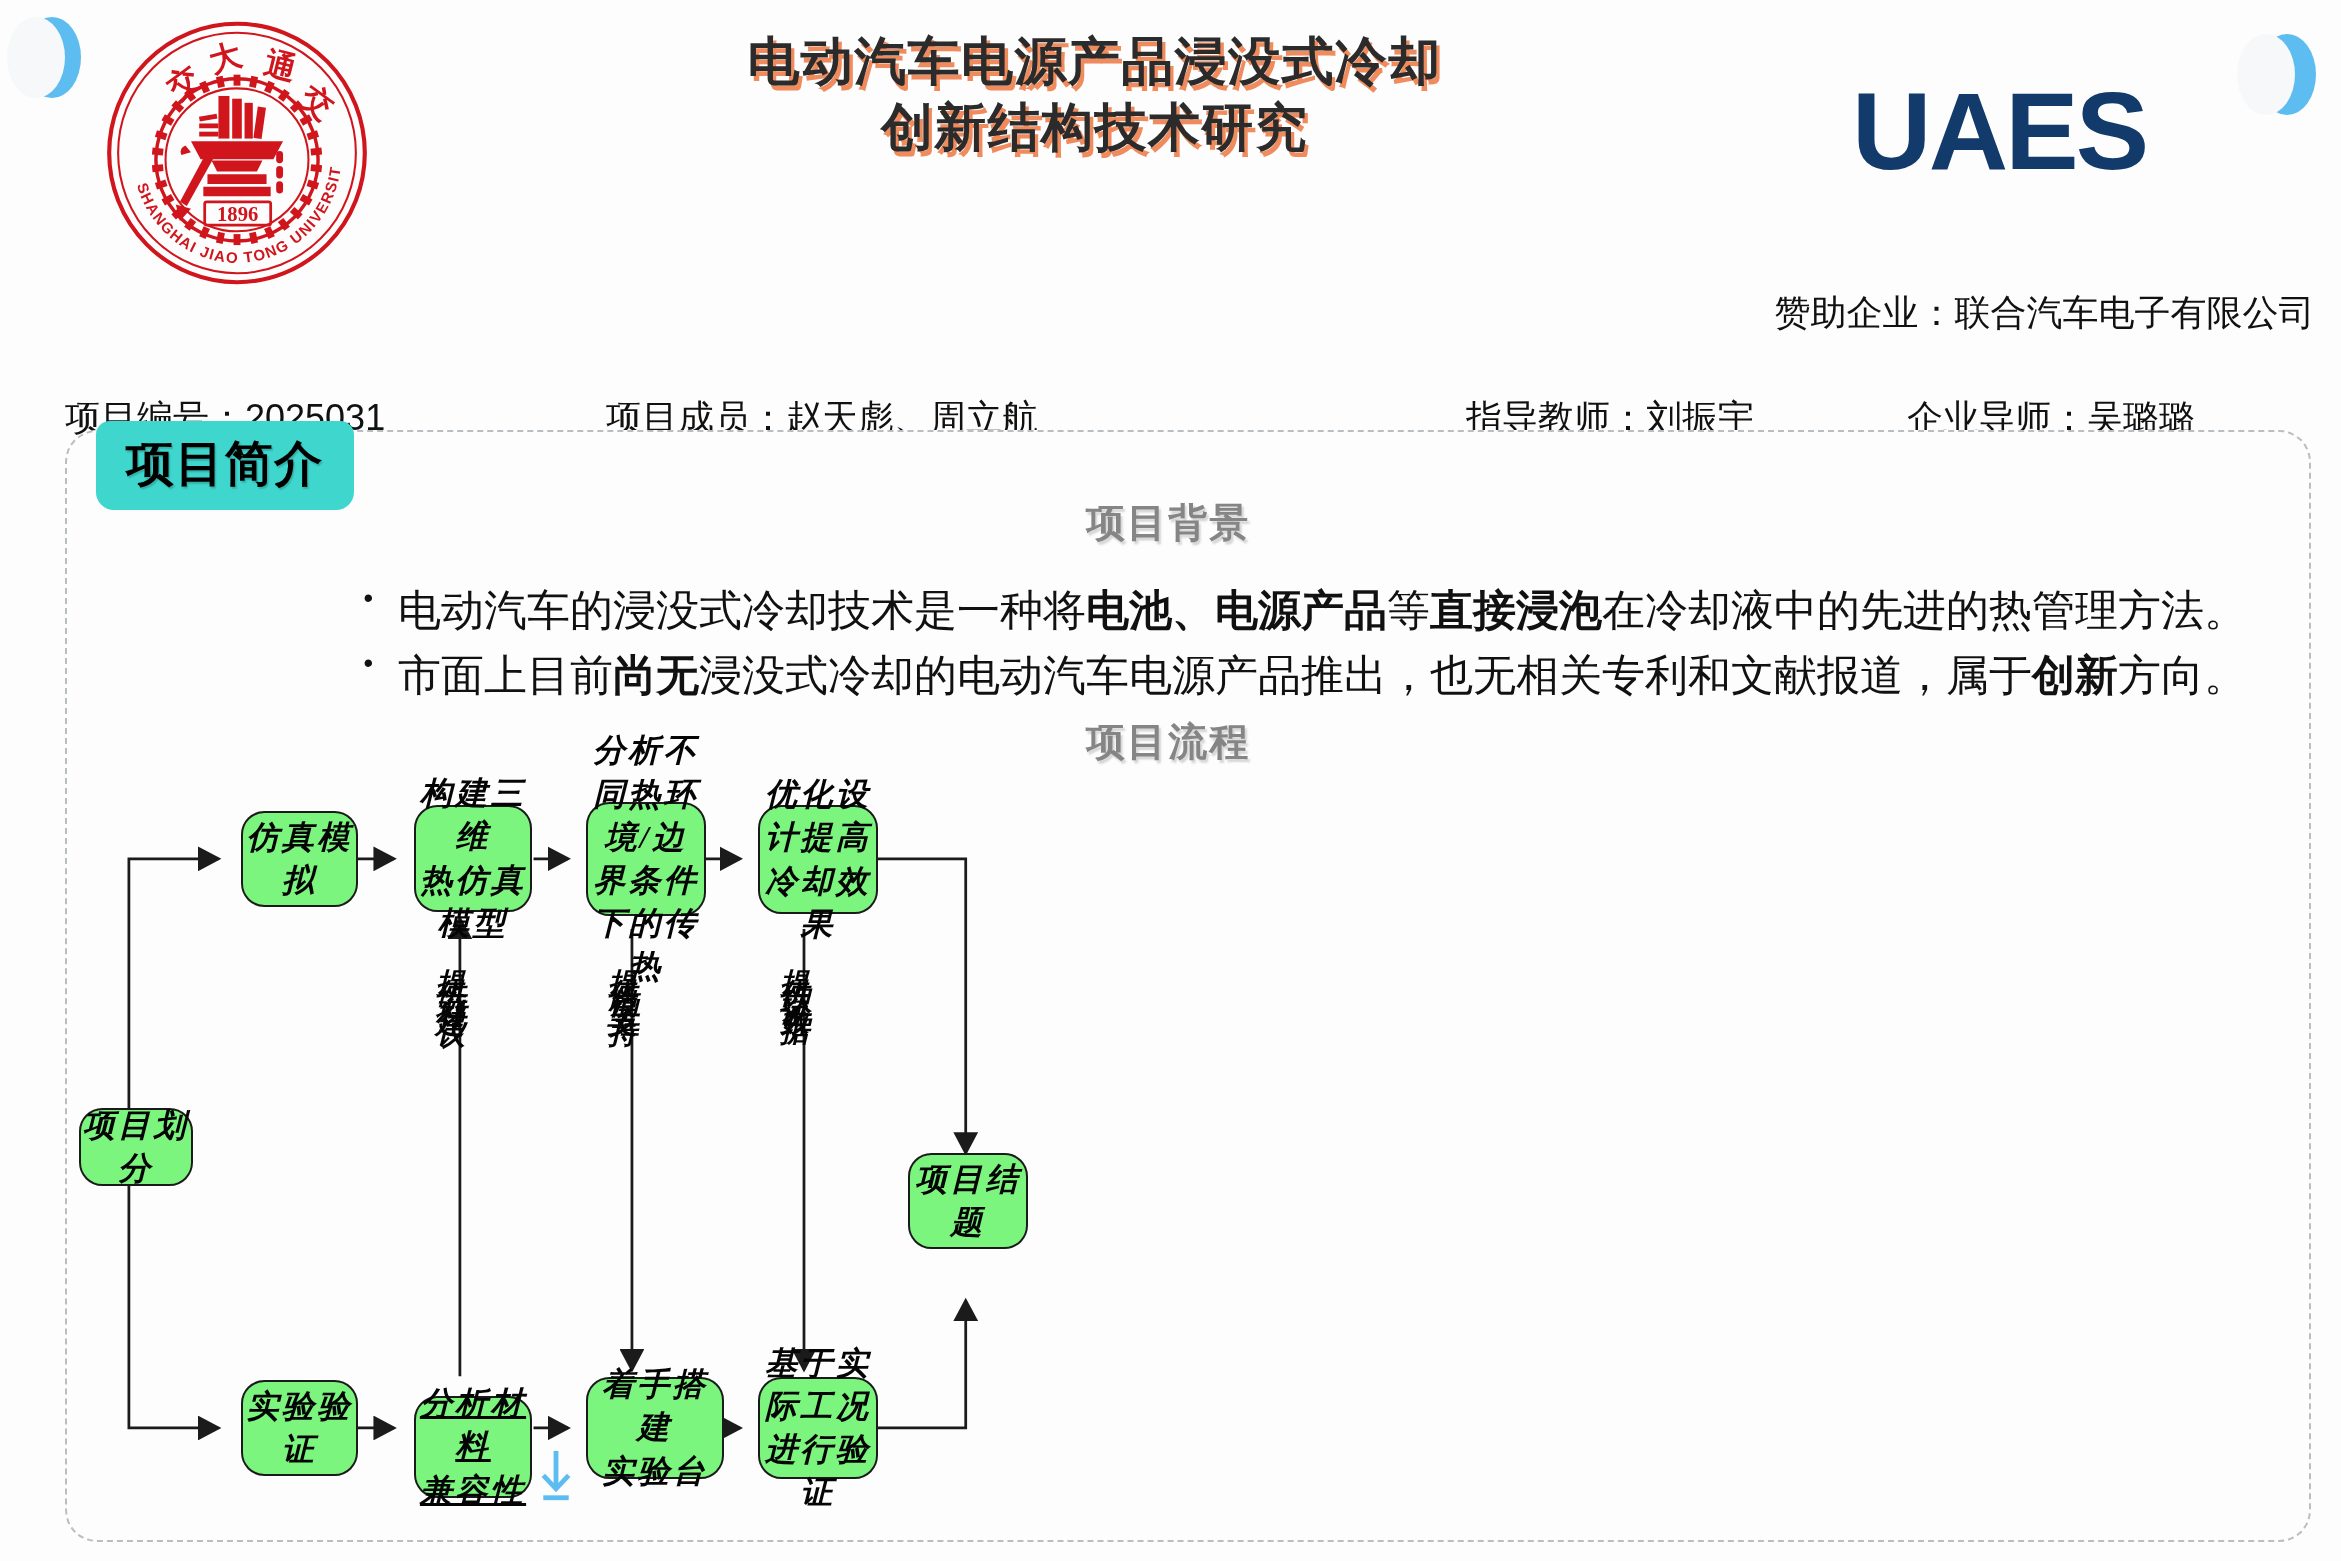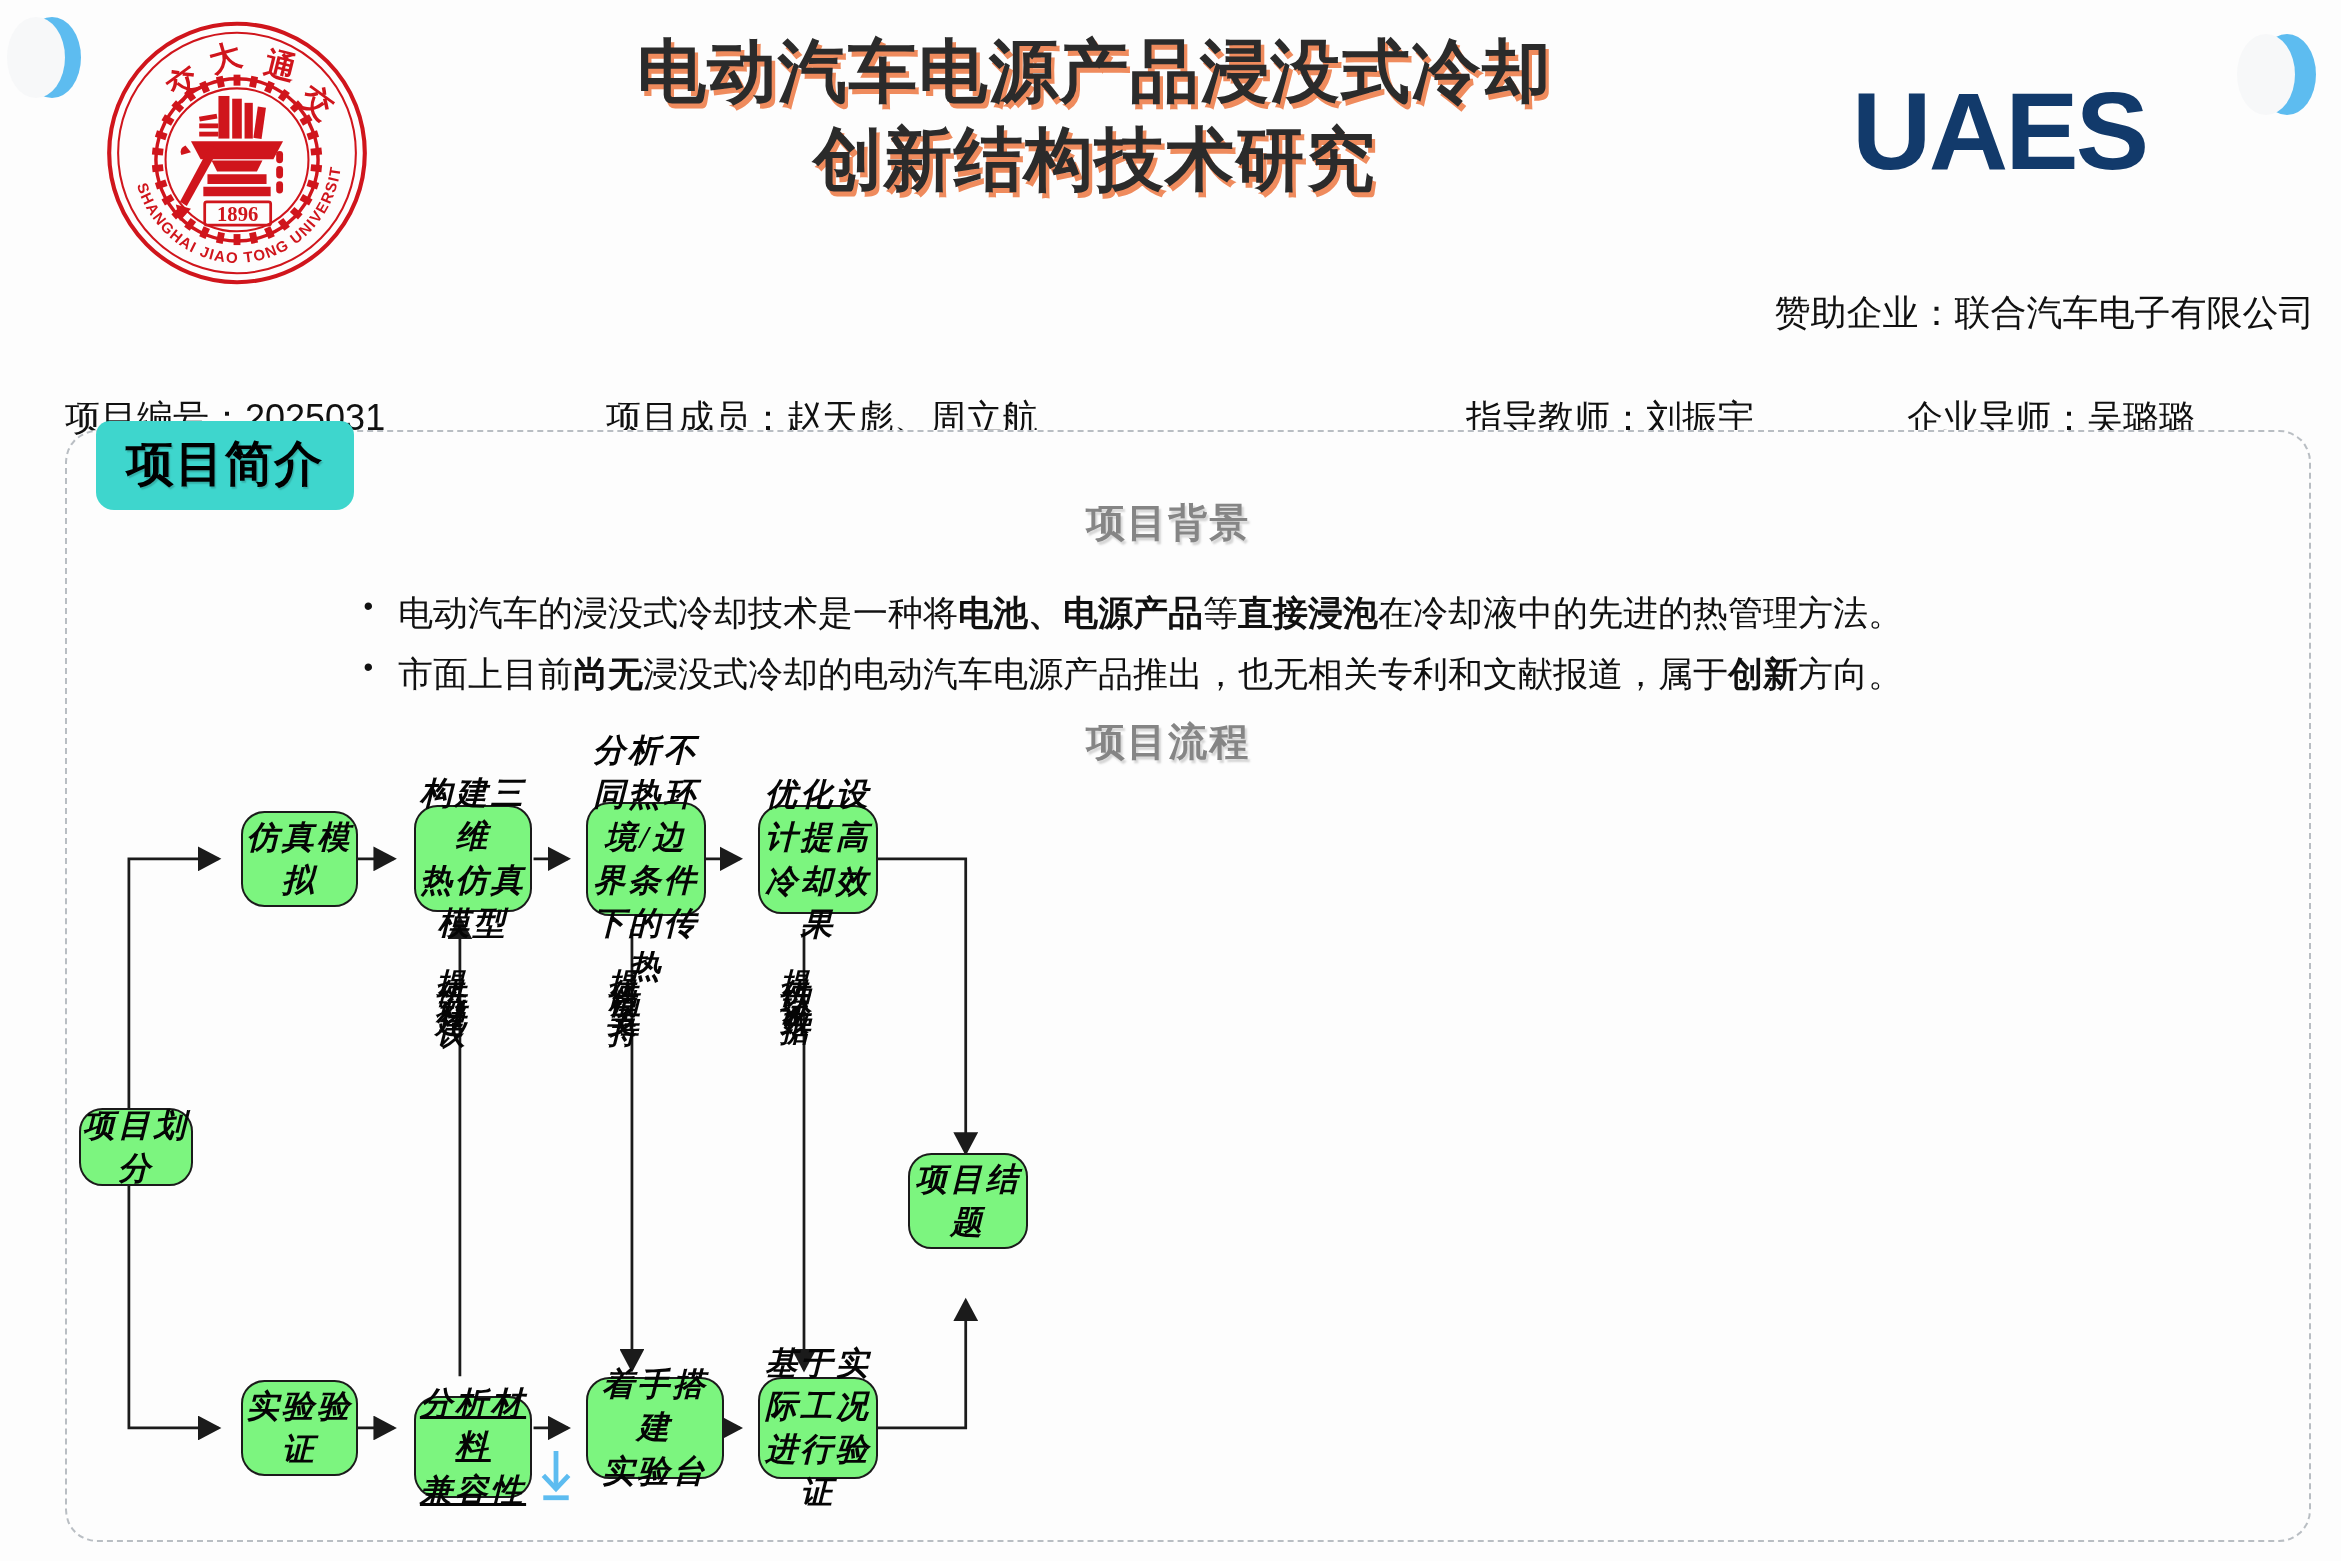--- a/index.html
+++ b/index.html
@@ -26,21 +26,21 @@
   
   .seal { position: absolute; left: 103px; top: 19px; width: 268px; height: 268px; }
 
   
   .title-wrap {
     position: absolute; left: 468px; top: 27.5px; width: 1253px;
     text-align: center;
   }
   .title-line {
     position: relative;
-    font-size: 69px; font-weight: bold; line-height: 1.28;
+    font-size: 52px; font-weight: bold; line-height: 1.28;
     color: #2b2b2b; letter-spacing: 1.4px;
     text-shadow: 3.4px 4.8px 0 #ef8b5d;
     white-space: nowrap;
   }
 
   
   .uaes {
     position: absolute; left: 1852px; top: 76px;
     font-size: 110px; font-weight: bold; letter-spacing: -2.8px;
     color: #123a6b; line-height: 1;
@@ -90,23 +90,22 @@
     text-shadow: 2.1px 2.8px 2.1px rgba(140,140,140,0.35);
     white-space: nowrap;
   }
   #bg-head { left: 1086px; top: 496px; }
   #flow-head { left: 1086px; top: 715px; }
 
   
   .bullets { position: absolute; left: 358px; top: 578px; width: 1928px; }
   .bullet {
     position: relative; padding-left: 40px;
-    font-size: 35px; line-height: 1.52; color: #111;
+    font-size: 43px; line-height: 1.52; color: #111;
     white-space: nowrap;
-    margin-top: 8px;
   }
   .bullet::before {
     content: "\2022"; position: absolute; left: 5.5px; top: -1.4px;
     font-size: 27.5px; color: #111;
   }
   .bullet b { font-weight: bold; }
 
   
   #flow { position: absolute; left: 65px; top: 757px; width: 2246px; height: 757px; }
   #flow svg { position: absolute; left: 0; top: 0; }

